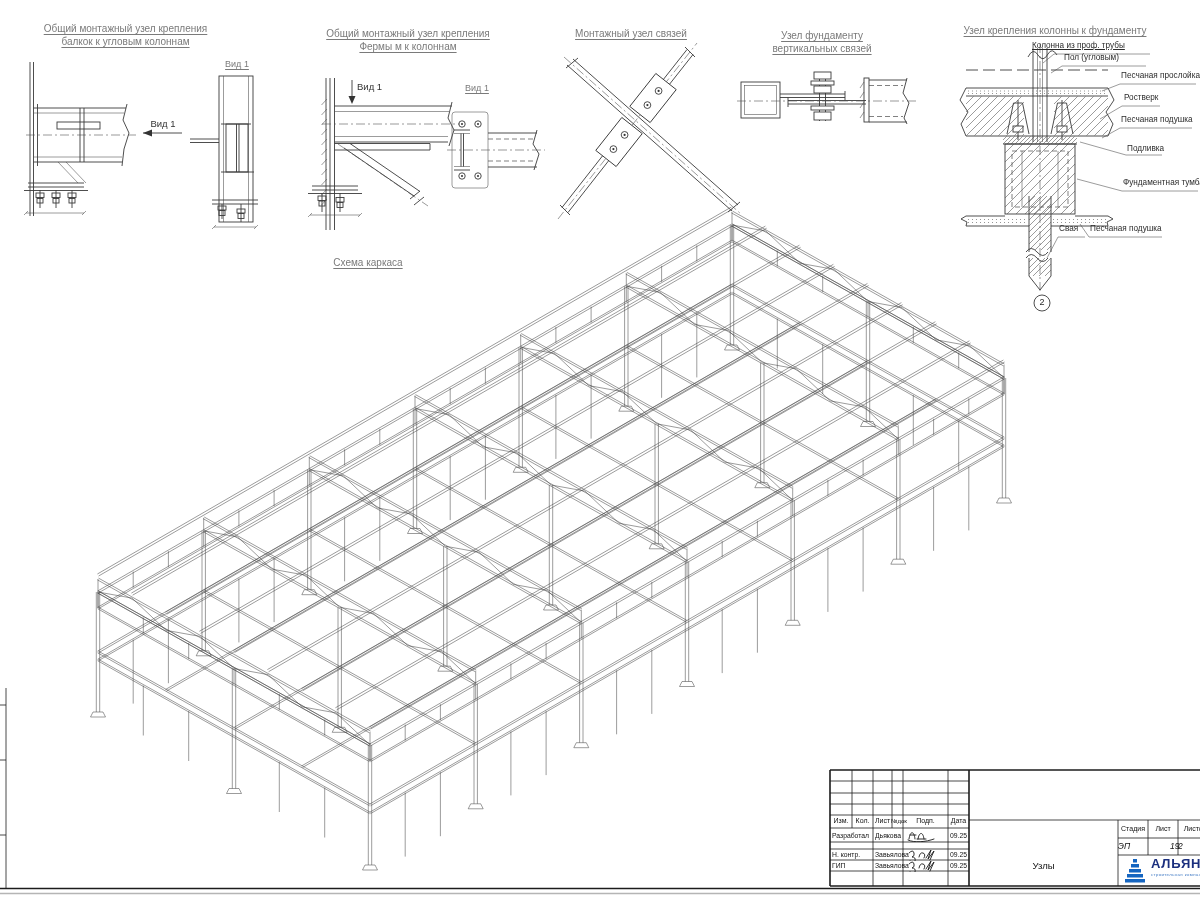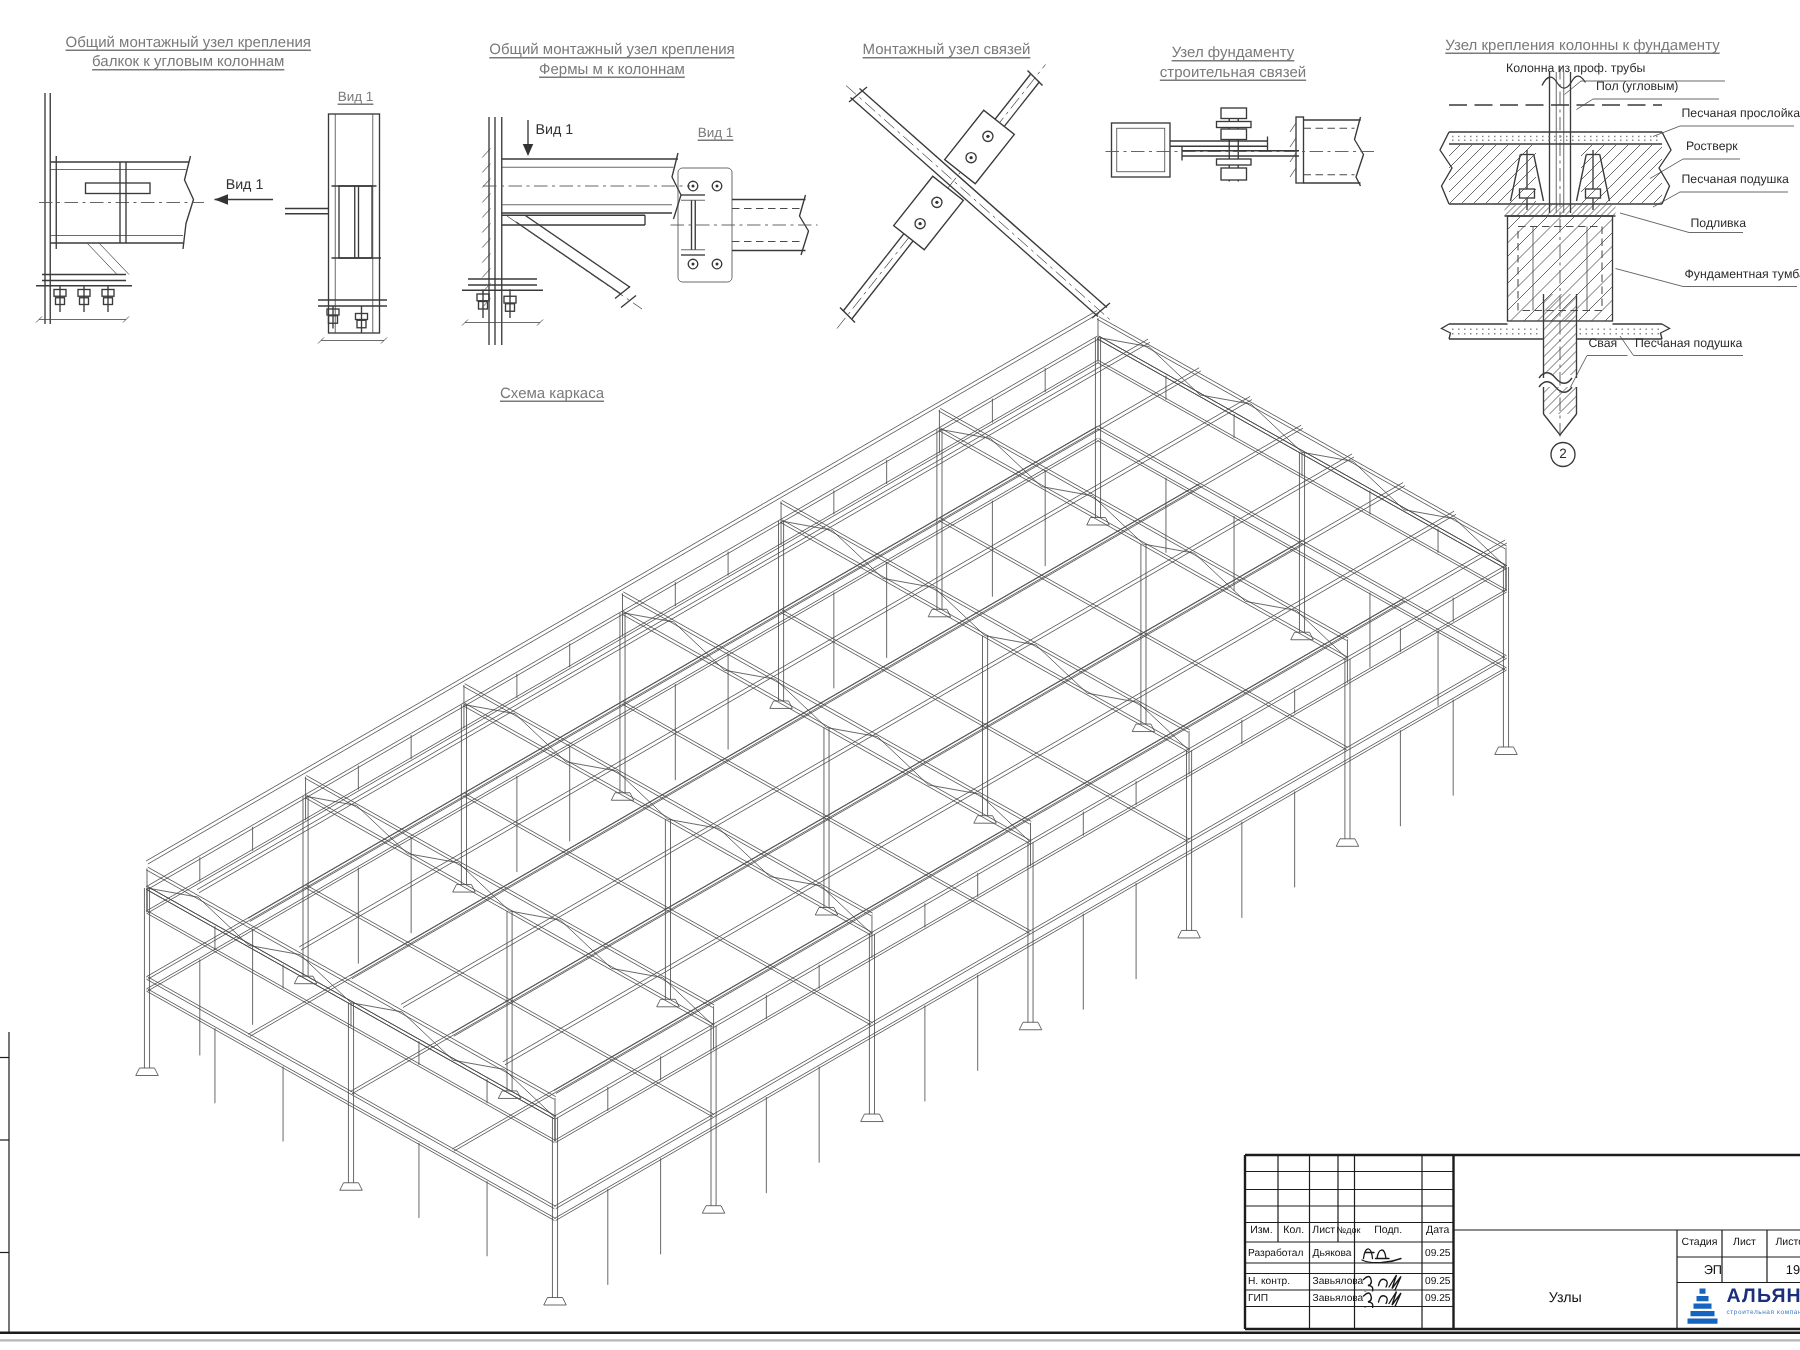--- a/index.html
+++ b/index.html
@@ -24,21 +24,21 @@
   .h div{text-decoration:underline;text-underline-offset:2px;}
   .vlbl{color:#7a7a7a;font-size:9px;text-align:center;text-decoration:underline;text-underline-offset:2px;}
   .vdark{color:#333;font-size:9.5px;text-align:center;}
   .vdark2{color:#333;font-size:9.5px;text-align:left;}
   .lbl{color:#2b2b2b;font-size:8.2px;white-space:nowrap;}
   .mrk{color:#2b2b2b;font-size:9px;text-align:center;}
   .tbh{color:#111;font-size:7px;text-align:center;white-space:nowrap;}
   .tbh.small{font-size:6px;}
   .tbr{color:#111;font-size:6.8px;white-space:nowrap;}
   .tbc{color:#111;font-size:6.8px;text-align:center;white-space:nowrap;}
-  .tbv{color:#111;font-size:8.5px;text-align:right;white-space:nowrap;}
+  .tbv{color:#111;font-size:8.5px;text-align:left;white-space:nowrap;font-style:italic;}
   .doc{color:#111;font-size:9.5px;text-align:center;}
   .logo-wrap{display:flex;align-items:flex-start;gap:5px;}
   .logo-name{color:#1b2f7e;font-size:13px;font-weight:bold;letter-spacing:.8px;line-height:14px;}
   .logo-sub{color:#3f79c4;font-size:4.3px;letter-spacing:.4px;margin-top:1px;white-space:nowrap;}
 </style>
 </head>
 <body>
 
 <div id="sheet">
 
@@ -709,35 +709,35 @@
 </div>
 <div class="txt h" style="left:318px;top:27px;width:180px;">
   <div>Общий монтажный узел крепления</div>
   <div>Фермы м к колоннам</div>
 </div>
 <div class="txt h" style="left:566px;top:27px;width:130px;">
   <div>Монтажный узел связей</div>
 </div>
 <div class="txt h" style="left:762px;top:29px;width:120px;">
   <div>Узел фундаменту</div>
-  <div>строительная связей</div>
+  <div>вертикальных связей</div>
 </div>
 <div class="txt h" style="left:955px;top:24px;width:200px;">
   <div>Узел крепления колонны к фундаменту</div>
 </div>
 <div class="txt h" style="left:325px;top:256px;width:86px;">
   <div>Схема каркаса</div>
 </div>
 
 <div class="txt vdark" style="left:146px;top:118px;width:34px;">Вид 1</div>
 <div class="txt vlbl" style="left:217px;top:59px;width:40px;">Вид 1</div>
 <div class="txt vdark2" style="left:357px;top:81px;width:34px;">Вид 1</div>
 <div class="txt vlbl" style="left:459px;top:83px;width:36px;">Вид 1</div>
 
-<div class="txt lbl" style="left:1004px;top:41px;">Колонна из проф. трубы</div>
+<div class="txt lbl" style="left:1032px;top:41px;text-decoration:underline;">Колонна из проф. трубы</div>
 <div class="txt lbl" style="left:1064px;top:53px;">Пол (угловым)</div>
 <div class="txt lbl" style="left:1121px;top:71px;">Песчаная прослойка</div>
 <div class="txt lbl" style="left:1124px;top:93px;text-align:right;">Ростверк</div>
 <div class="txt lbl" style="left:1121px;top:115px;">Песчаная подушка</div>
 <div class="txt lbl" style="left:1127px;top:144px;">Подливка</div>
 <div class="txt lbl" style="left:1123px;top:178px;">Фундаментная тумба</div>
 <div class="txt lbl" style="left:1059px;top:224px;">Свая</div>
 <div class="txt lbl" style="left:1090px;top:224px;">Песчаная подушка</div>
 <div class="txt mrk" style="left:1036px;top:297px;width:12px;">2</div>
 

